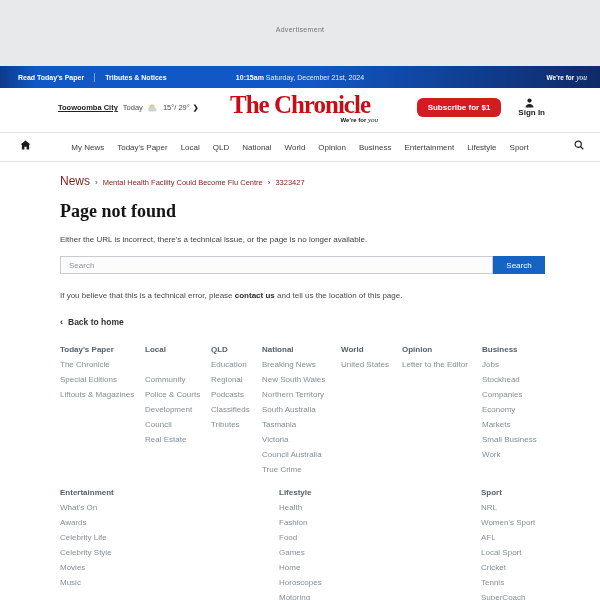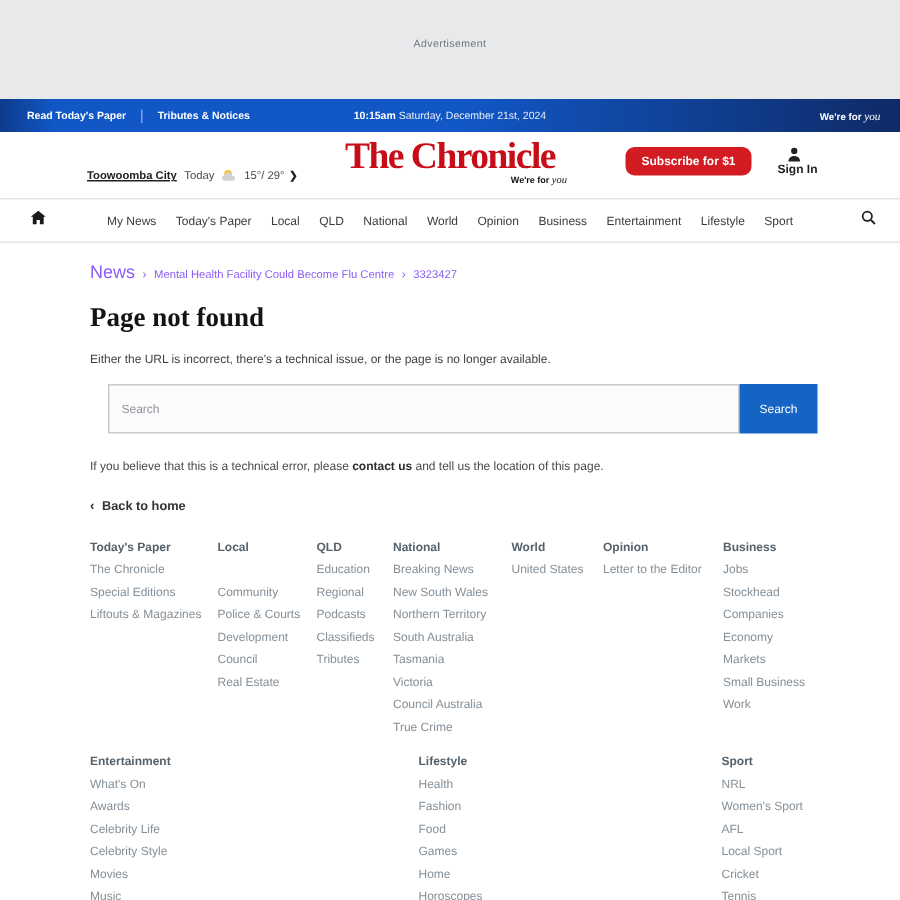--- a/index.html
+++ b/index.html
@@ -17,21 +17,21 @@
   .tb-sep { width:1px; height:9px; background:rgba(255,255,255,.45); margin:0 10px; }
   .topbar-left span[data-bind] { cursor:pointer; }
   .topbar-center { position:absolute; left:0; right:0; text-align:center; font-size:7px; color:#e8edf5; }
   .topbar-center b { font-weight:700; color:#fff; }
   .topbar-right { position:absolute; right:13px; font-size:6.5px; }
   .topbar-right b { font-weight:700; }
   .topbar-right i { font-family:"Liberation Serif", serif; font-style:italic; font-size:7.5px; }
 
   
   .masthead { height:44px; position:relative; background:#fff; }
-  .weather { position:absolute; left:58px; top:24px; display:flex; align-items:flex-end; font-size:7.5px; color:#4a4a4a; cursor:pointer; }
+  .weather { position:absolute; left:58px; top:15px; display:flex; align-items:flex-end; font-size:7.5px; color:#4a4a4a; cursor:pointer; }
   .w-loc { font-weight:700; color:#222; text-decoration:underline; margin-right:5px; }
   .w-today { margin-right:4px; }
   .weather svg { margin-right:4px; }
   .w-temp { margin-right:3px; }
   .w-chev { font-size:7px; font-weight:700; color:#222; }
   .logo-block { position:absolute; left:0; right:0; top:4px; text-align:center; cursor:pointer; }
   .logo-text { display:inline-block; font-family:"Liberation Serif", serif; font-weight:700; font-size:25px;
     letter-spacing:-1px; color:#c60d18; line-height:25px; }
   .logo-tag { width:156px; margin:-1px auto 0; text-align:right; font-size:6px; color:#111; }
   .logo-tag b { font-weight:700; }
@@ -45,28 +45,28 @@
   
   .navbar { height:30px; border-top:1px solid #e4e4e4; border-bottom:1px solid #e4e4e4;
     display:flex; align-items:center; position:relative; }
   .home-icon { position:absolute; left:20px; top:7px; cursor:pointer; }
   .nav-items { margin:0 auto; display:flex; gap:13px; font-size:8px; color:#3c3c3c; }
   .nav-items span { cursor:pointer; white-space:nowrap; }
   .search-icon { position:absolute; right:16px; top:7px; cursor:pointer; }
 
   
   .content { padding:0 55px 0 60px; }
-  .breadcrumb { margin-top:12px; display:flex; align-items:baseline; color:#8b5cf6; }
+  .breadcrumb { margin-top:12px; display:flex; align-items:baseline; color:#7f1d1d; }
   .bc-root { font-size:12px; cursor:pointer; }
   .bc-sep { font-size:8px; margin:0 5px; }
   .bc-page { font-size:7.5px; cursor:pointer; }
   .bc-id { font-size:7.5px; cursor:pointer; }
   h1.page-title { margin-top:13px; font-family:"Liberation Serif", serif; font-size:18px; font-weight:700; color:#141414; }
   .message { margin-top:13px; font-size:8px; color:#3f3f3f; }
-  .search-row { margin-top:12px; display:flex; height:33px;margin-left:12px; }
+  .search-row { margin-top:12px; display:flex; height:18px; }
   .search-row input { flex:1; border:1px solid #c8cbcf; background:#fcfcfd; font-size:8px; padding:0 8px;
     font-family:inherit; color:#333; outline:none; }
   .search-row input::placeholder { color:#8d949b; }
   .search-btn { width:52px; background:#1563c2; color:#fff; border:none; font-size:8px; font-weight:400;
     font-family:inherit; cursor:pointer; }
   .note { margin-top:17px; font-size:8px; color:#4a4a4a; }
   .note b { font-weight:700; color:#2c2c2c; cursor:pointer; }
   .back-link { margin-top:17px; font-size:8.5px; font-weight:600; color:#333; display:flex; align-items:center; cursor:pointer; }
   .back-chev { font-weight:700; margin-right:5px; font-size:9px; }
 

